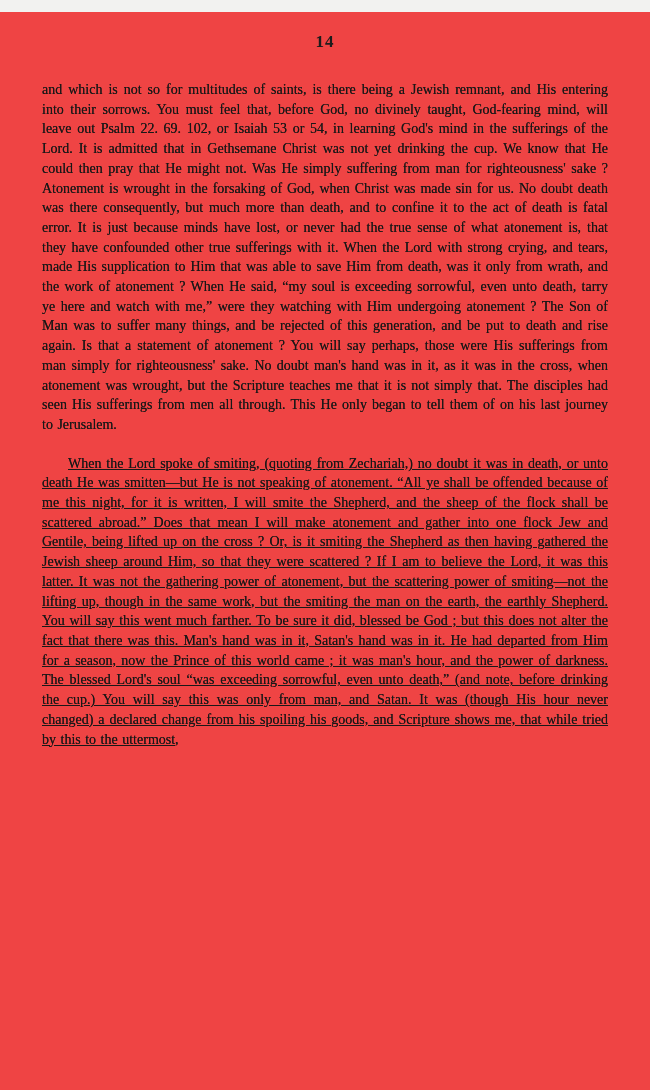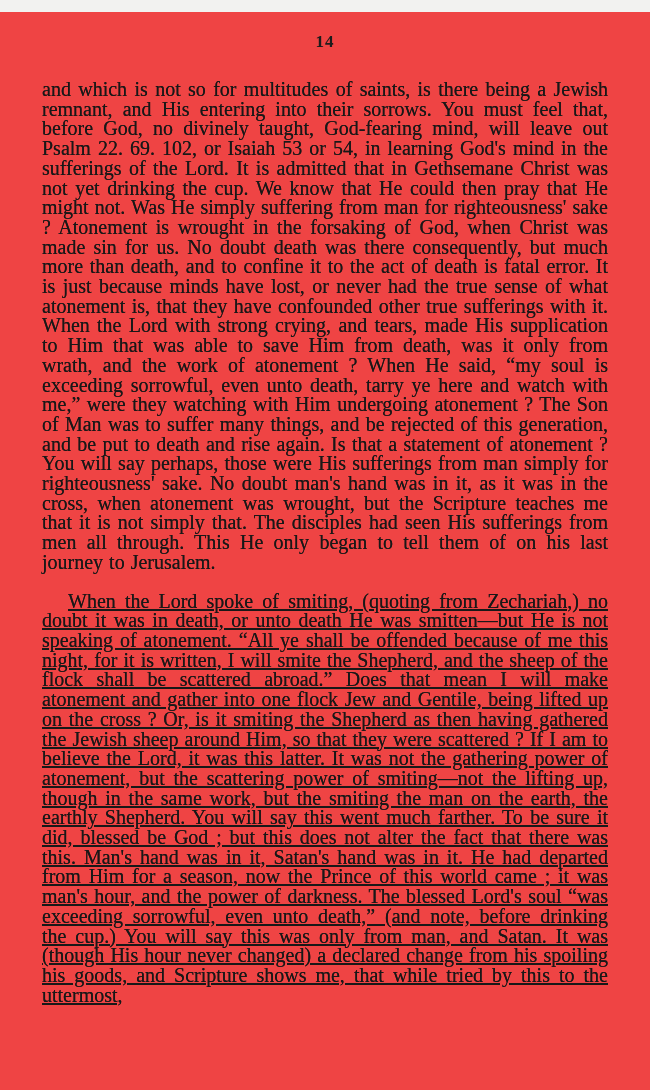--- a/index.html
+++ b/index.html
@@ -24,21 +24,21 @@
     font-weight: bold;
     letter-spacing: 1px;
     padding-top: 20px;
     margin-bottom: 28px;
     color: #1c1c1c;
   }
   .text-block {
     width: 566px;
     margin: 0 auto;
     text-align: justify;
-    font-size: 20px;
+    font-size: 14px;
     line-height: 19.7px;
     word-spacing: 1px;
     
     text-shadow: 0 0 0.45px rgba(20,20,20,0.85);
   }
   .para {
     margin: 0;
     padding: 0;
   }
   .para + .para {

